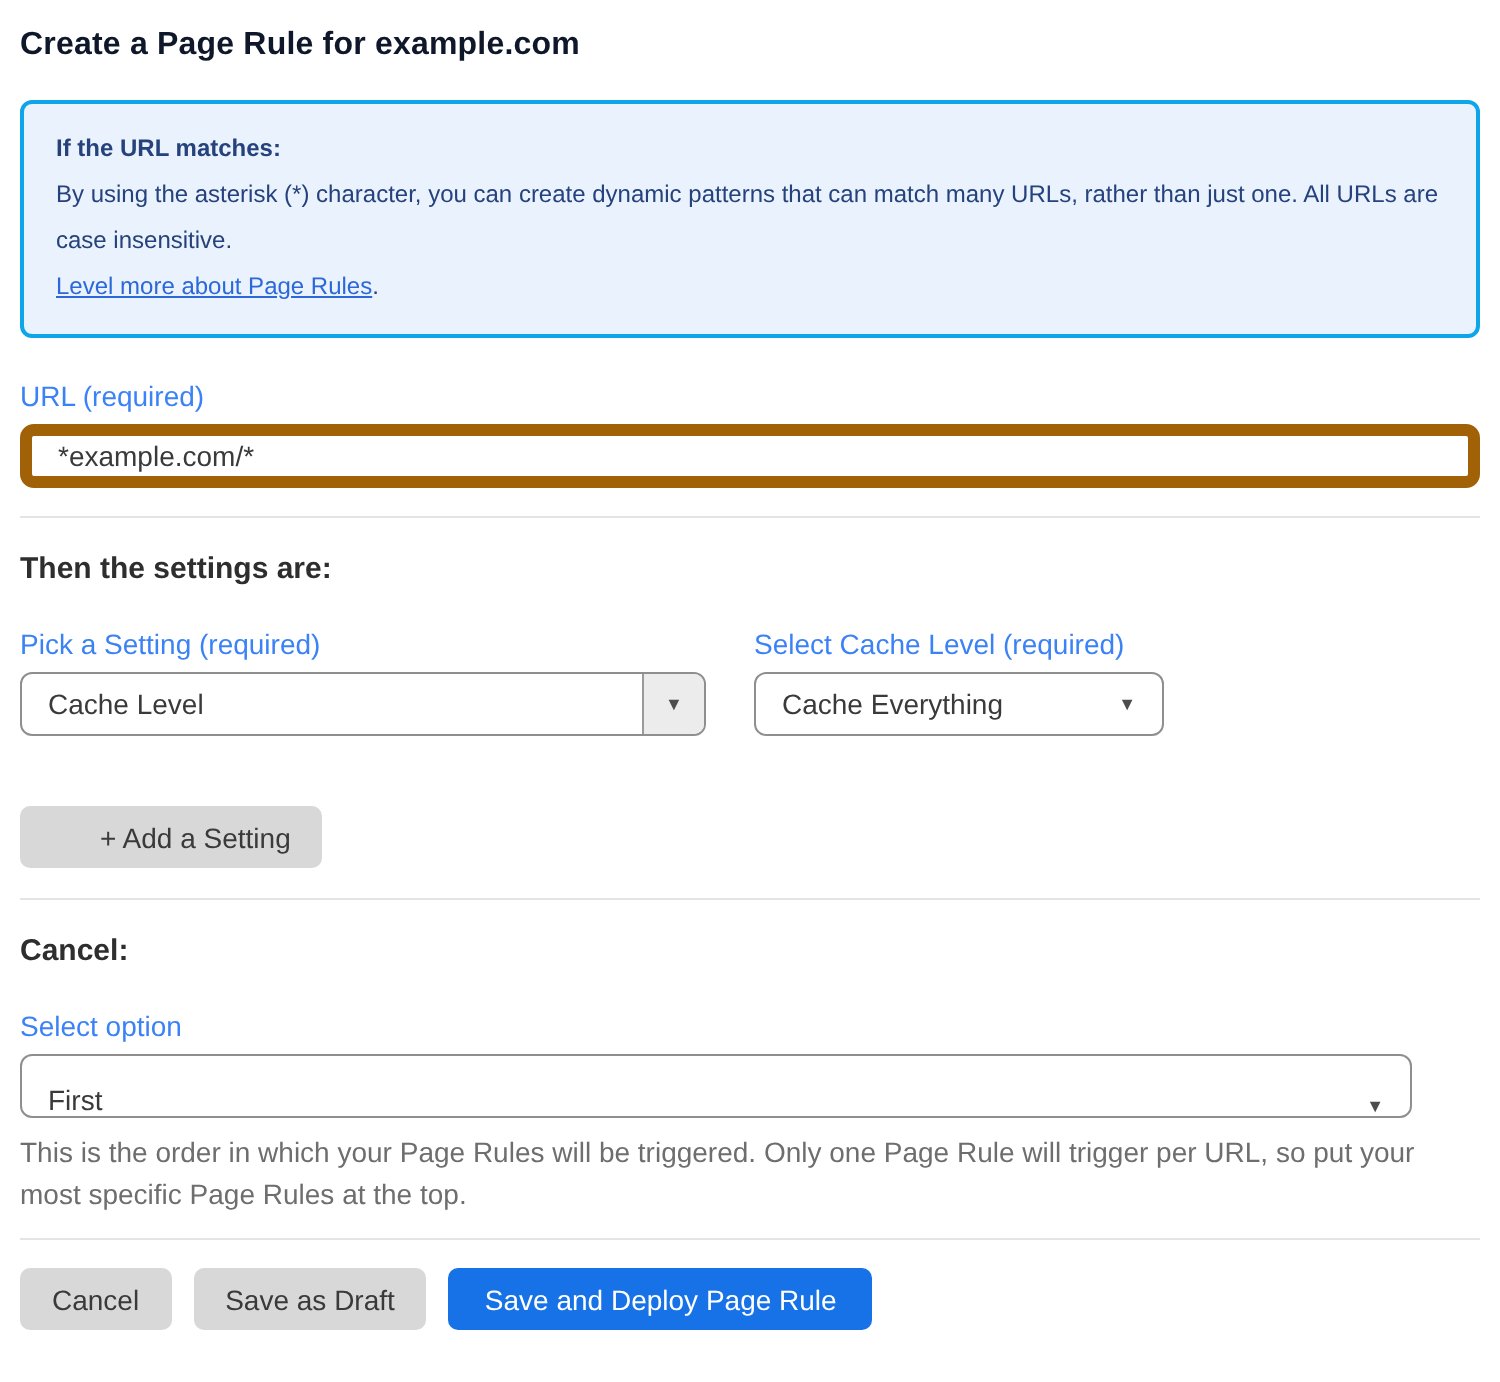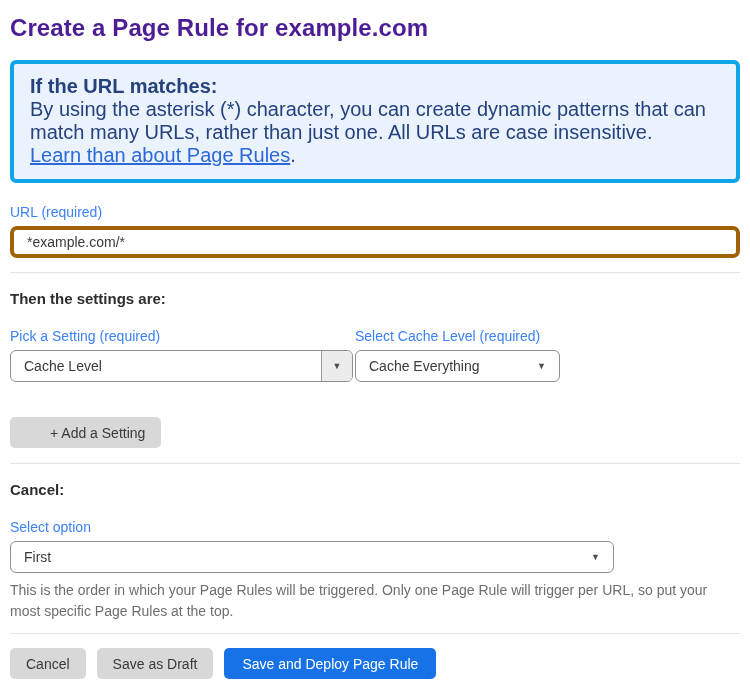--- a/index.html
+++ b/index.html
@@ -6,52 +6,52 @@
   html, body { background: #ffffff; }
   body {
     width: 750px;
     height: 691px;
     font-family: "Liberation Sans", sans-serif;
     color: #3a3a3a;
     padding: 12px 10px 0 10px;
     overflow: hidden;
   }
   .page-title {
-    font-size: 24px;
+    font-size: 16px;
     font-weight: bold;
-    color: #4c1d95;
+    color: #0f172a;
     margin: 2px 0 18px 0;
     letter-spacing: 0.1px;
   }
   
   .info-box {
     background: #e9f2fd;
-    border: 4px solid #0ea5e9;
+    border: 2px solid #0ea5e9;
     border-radius: 6px;
     padding: 11px 16px 12px 16px;
-    font-size: 20px;
+    font-size: 12px;
     line-height: 23px;
     color: #26427c;
     margin-bottom: 21px;
   }
   .info-heading { font-weight: bold; }
   .info-link { color: #2c68d9; text-decoration: underline; cursor: pointer; }
   .info-period { color: #26427c; }
   
   .field-label {
     display: block;
     font-size: 14px;
     color: #3b82f6;
     margin-bottom: 6px;
   }
   .text-input {
     display: block;
     width: 730px;
     height: 32px;
-    border: 4px solid #a16207;
+    border: 6px solid #a16207;
     border-radius: 7px;
     padding: 0 13px;
     font-family: "Liberation Sans", sans-serif;
     font-size: 14px;
     color: #3a3a3a;
     background: #fff;
     outline: none;
   }
   .hint {
     font-size: 14px;
@@ -68,21 +68,21 @@
   .divider-2 { margin-top: 15px; }
   .divider-3 { margin-top: 11px; }
   .section-heading {
     font-size: 15px;
     font-weight: bold;
     color: #2e2e2e;
   }
   .heading-settings { margin: 17px 0 21px 0; }
   .heading-order { margin: 17px 0 21px 0; }
   
-  .settings-row { display: flex; gap: 2px; }
+  .settings-row { display: flex; gap: 24px; }
   .select {
     height: 32px;
     border: 1px solid #8f8f8f;
     border-radius: 6px;
     background: #fff;
     display: flex;
     align-items: center;
     font-size: 14px;
     color: #3a3a3a;
     cursor: pointer;
@@ -98,23 +98,24 @@
     display: flex;
     align-items: center;
     justify-content: center;
   }
   .select-plain {
     width: 205px;
     padding: 0 13px;
     justify-content: space-between;
   }
   .select-full {
-    width: 604px;
+    width: 696px;
     padding: 0 13px;
     justify-content: space-between;
+    align-items: flex-end;
   }
   .arrow-glyph { font-size: 9px; color: #4d4d4d; line-height: 1; }
   
   .btn {
     font-family: "Liberation Sans", sans-serif;
     font-size: 14px;
     border: none;
     border-radius: 5px;
     height: 31px;
     padding: 0 16px;
@@ -131,21 +132,21 @@
 </head>
 <body>
 
 <div>
 
   <h1 class="page-title">Create a Page Rule for example.com</h1>
 
   <div class="info-box">
     <div class="info-heading">If the URL matches:</div>
     <div class="info-body">By using the asterisk (*) character, you can create dynamic patterns that can match many URLs, rather than just one. All URLs are case insensitive.</div>
-    <div class="info-link-line"><a class="info-link">Learn than about Page Rules</a><span class="info-period">.</span></div>
+    <div class="info-link-line"><a class="info-link">Level more about Page Rules</a><span class="info-period">.</span></div>
   </div>
 
   <div class="field">
     <label class="field-label">URL (required)</label>
     <input class="text-input" type="text" value="*example.com/*" style="">
   </div>
 
   <hr class="divider divider-1">
 
   <h2 class="section-heading heading-settings">Then the settings are:</h2>

